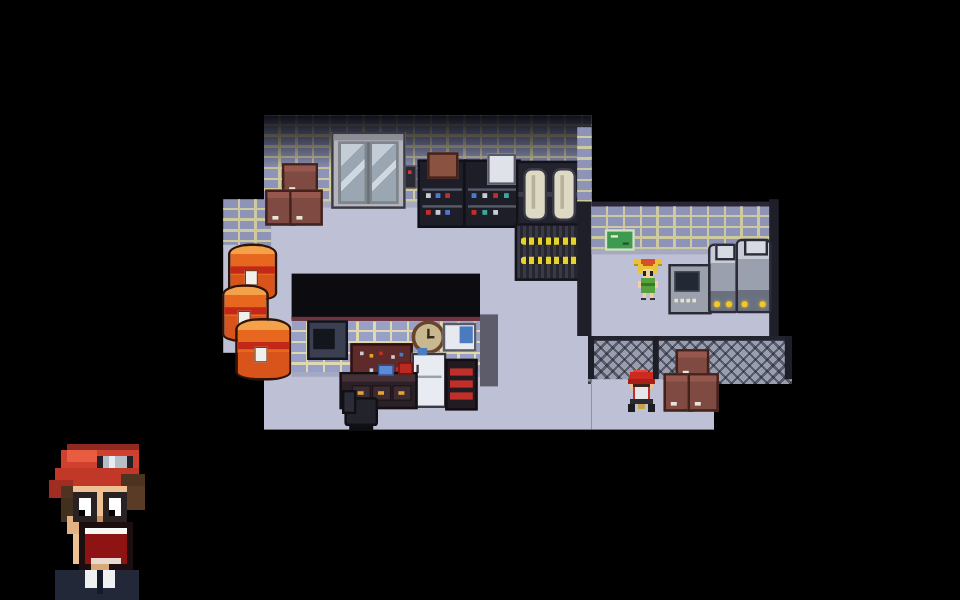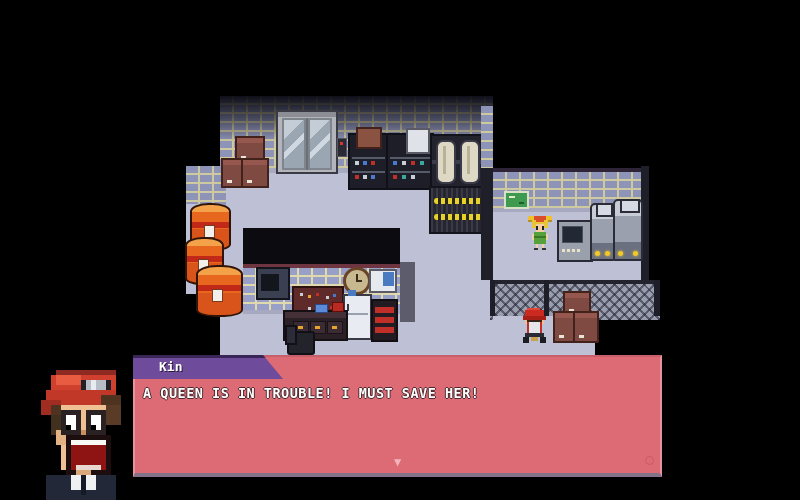--- a/index.html
+++ b/index.html
@@ -302,23 +302,14 @@
       <rect x="7" y="14" width="7" height="6" fill="#8e1414"></rect>
       <rect x="7" y="14" width="7" height="1" fill="#f8f8f4"></rect>
       <rect x="8" y="19" width="5" height="1" fill="#e8d8d0"></rect>
       <rect x="8" y="20" width="3" height="1" fill="#d8a878"></rect>
       <rect x="2" y="21" width="14" height="5" fill="#222838"></rect>
       <rect x="7" y="21" width="5" height="3" fill="#eef0f2"></rect>
       <rect x="9" y="21" width="1" height="4" fill="#141a28"></rect>
     </svg>
   </div>
 
-  <div class="abs dialog" style="left:133px;top:355px;width:529px;height:122px;">
-    <div class="nametag">
-      <div class="tagtop"></div>
-      <div class="nm">Kin</div>
-    </div>
-    <div class="dtext">A QUEEN IS IN TROUBLE! I MUST SAVE HER!</div>
-    <div class="adv">▼</div>
-    <div class="autoind"></div>
-  </div>
 
 </div>
 
 </body></html>

